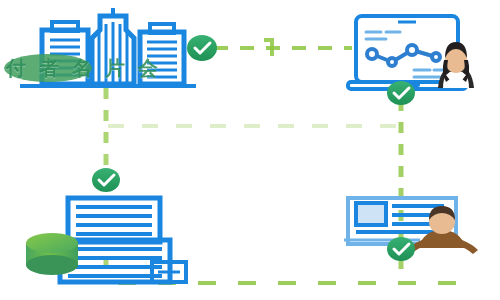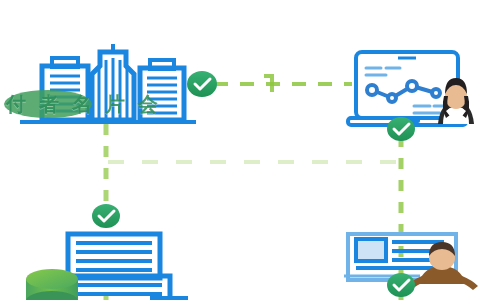--- a/index.html
+++ b/index.html
@@ -3,21 +3,21 @@
 <meta charset="utf-8">
 <style>
   html,body{margin:0;padding:0;}
   body{
     width:500px;height:300px;
     background:#ffffff;
     font-family:"Liberation Sans",sans-serif;
     overflow:hidden;
     position:relative;
   }
-  #stage{position:absolute;inset:0;width:500px;height:236px;margin-top:36px;}
+  #stage{position:absolute;inset:0;width:500px;height:236px;}
   #stage svg{position:absolute;left:0;top:0;}
   .wm{
     position:absolute;
     left:6px; top:55px;
     font-family:"DejaVu Sans",sans-serif;
     font-size:20px;
     font-weight:700;
     letter-spacing:3px;
     color:#2f8f5b;
     opacity:.88;

